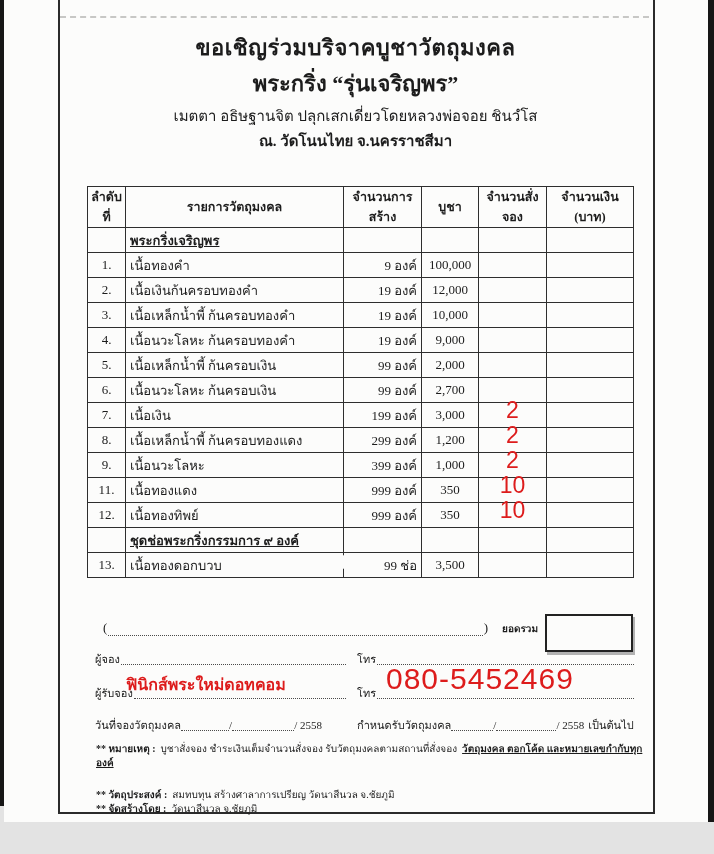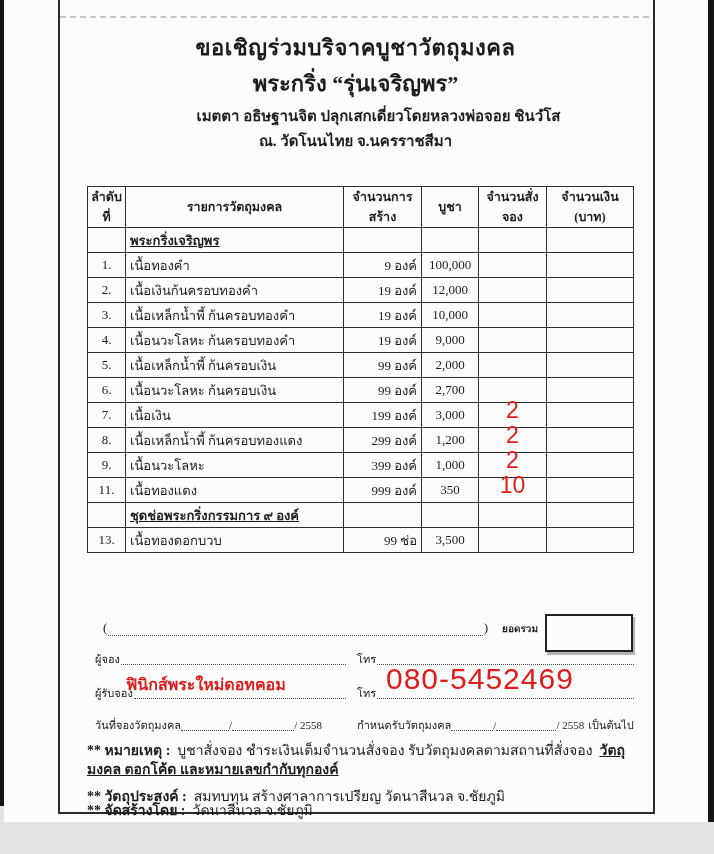--- a/index.html
+++ b/index.html
@@ -14,21 +14,21 @@
   .photo{left:4px;top:0;width:704px;height:822px;background:#fcfcfb;}
   .edge-left{left:0;top:0;width:4px;height:806px;background:#161616;}
   .edge-right{left:708px;top:0;width:6px;height:822px;background:#161616;}
   .page-border{left:58px;top:-4px;width:593px;height:816px;
     border-left:2px solid #2b2b2b;border-right:2px solid #2b2b2b;border-bottom:2px solid #2b2b2b;}
   .cutline{left:60px;top:16px;width:589px;border-top:2px dashed #c7c7c5;height:0;}
   
   .center-band{left:58px;width:595px;text-align:center;}
   .t1{top:30px;font-size:22px;font-weight:bold;letter-spacing:.5px;}
   .t2{top:66px;font-size:22px;font-weight:bold;}
-  .s1{top:104px;font-size:15px;font-weight:bold;padding-left:23px;}
+  .s1{top:104px;font-size:15px;font-weight:normal;}
   .s2{top:129px;font-size:15px;font-weight:bold;}
   
   table.order{left:87px;top:186px;width:546px;position:absolute;border-collapse:collapse;table-layout:fixed;}
   table.order th,table.order td{border:1px solid #2e2e2e;padding:0 4px;overflow:visible;}
   table.order th{height:27px;font-size:12.5px;font-weight:bold;text-align:center;padding:0 1px;}
   table.order td{height:24px;font-size:13px;}
   td.c0{text-align:center;}
   td.c1{text-align:left;padding-left:8px;}
   td.c2{text-align:right;padding-right:7px;}
   td.c3{text-align:center;}
@@ -52,21 +52,21 @@
   .fl2L{left:95px;top:684px;width:252px;}
   .fl2R{left:357px;top:684px;width:278px;}
   .fl3L{left:95px;top:716px;width:258px;}
   .fl3R{left:357px;top:716px;width:292px;}
   .fline .lbl{white-space:nowrap;}
   .receiver-red{left:126px;top:672px;font-size:16px;font-weight:bold;color:#dd1c1c;
     font-family:"Liberation Sans","DejaVu Sans",sans-serif;z-index:4;}
   .phone-red{left:386px;top:662px;font-size:30px;color:#dd1c1c;letter-spacing:1px;
     font-family:"Liberation Sans","DejaVu Sans",sans-serif;z-index:4;}
   
-  .note{left:87px;width:548px;font-size:14px;line-height:1.35;font-family:Liberation Serif, serif;}
+  .note{left:96px;width:548px;font-size:10px;line-height:1.35;font-family:Liberation Serif, serif;}
   .n1{top:742px;}
   .n2{top:766px;margin-top:36px;}
   .n3{top:788px;}
   .nlabel{font-weight:bold;}
   .nunder{font-weight:bold;text-decoration:underline;}
   .year{white-space:nowrap;}
 </style>
 </head>
 <body>
 
@@ -183,20 +183,28 @@
       </tr>
       <tr>
         <td class="c0">11.</td>
         <td class="c1">เนื้อทองแดง</td>
         <td class="c2">999 องค์</td>
         <td class="c3">350</td>
         <td class="c4"><span class="hand-red">10</span></td>
         <td class="c5"></td>
       </tr>
       <tr>
+        <td class="c0">12.</td>
+        <td class="c1">เนื้อทองทิพย์</td>
+        <td class="c2">999 องค์</td>
+        <td class="c3">350</td>
+        <td class="c4"><span class="hand-red">10</span></td>
+        <td class="c5"></td>
+      </tr>
+      <tr>
         <td class="c0"></td>
         <td class="c1"><span class="section-title">ชุดช่อพระกริ่งกรรมการ ๙ องค์</span></td>
         <td class="c2"></td>
         <td class="c3"></td>
         <td class="c4"></td>
         <td class="c5"></td>
       </tr>
       <tr>
         <td class="c0">13.</td>
         <td class="c1">เนื้อทองดอกบวบ</td>

